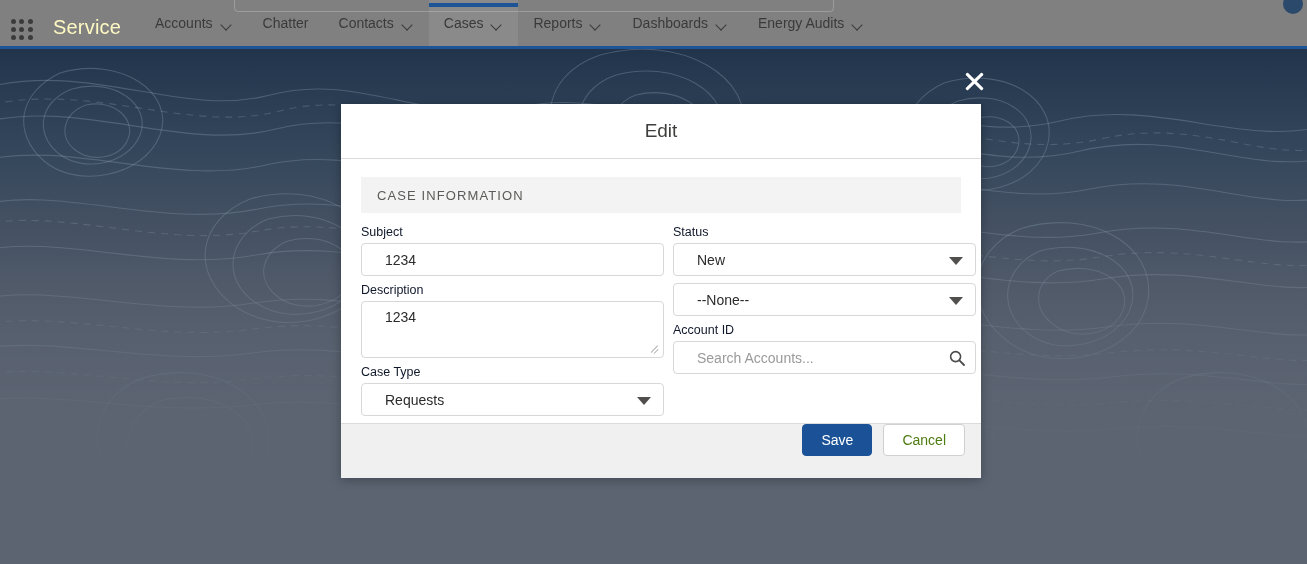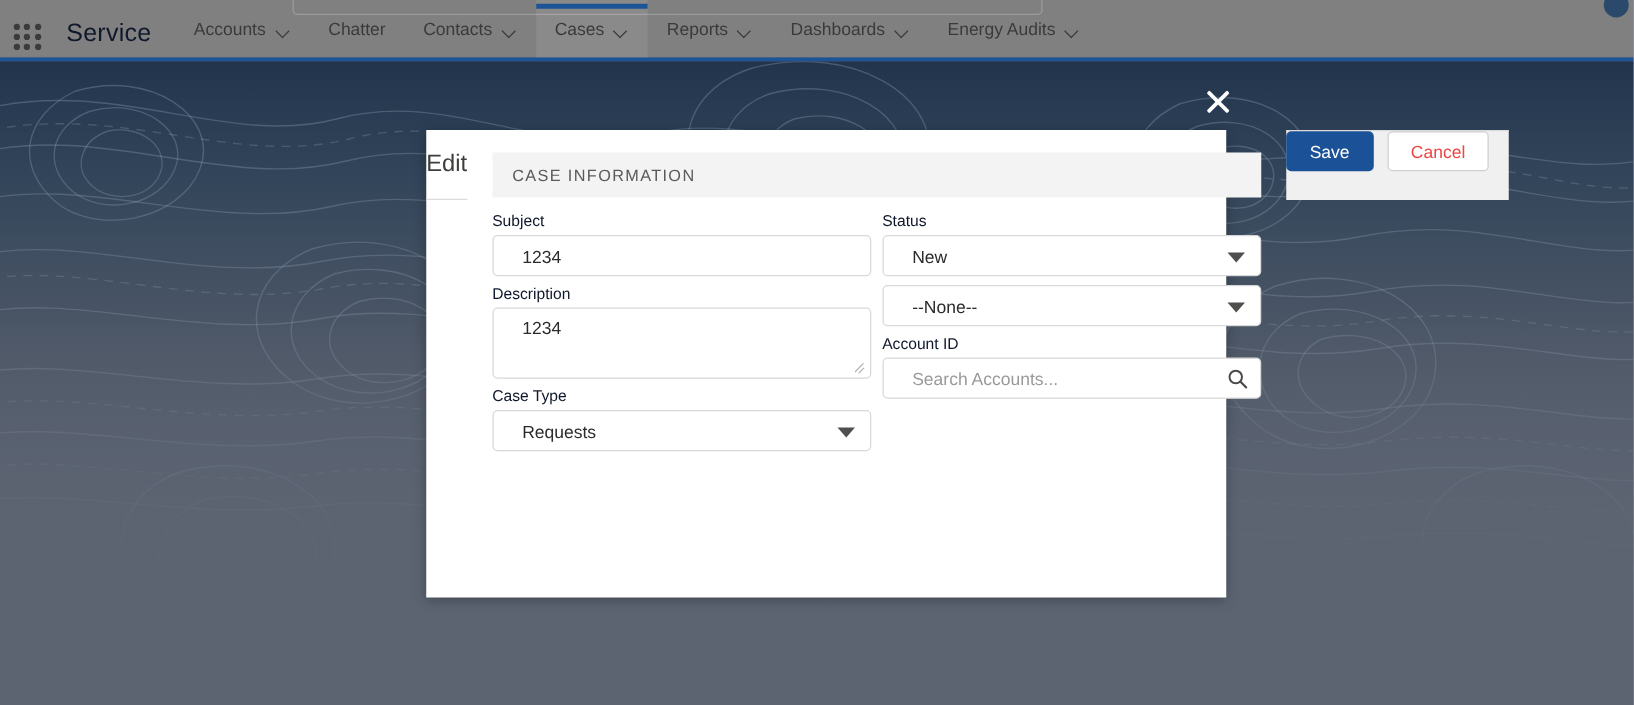--- a/index.html
+++ b/index.html
@@ -74,21 +74,21 @@
   }
   .applauncher i {
     display: block;
     width: 5px; height: 5px;
     border-radius: 50%;
     background: #3b3b3b;
   }
 
   .app-name {
     position: absolute; left: 53px; top: 16px;
-    font-size: 20px; color: #0f172a;
+    font-size: 20px; color: #fef9c3;
     letter-spacing: .2px;
     text-align: center;
   }
 
   .navitems {
     position: absolute; left: 140px; top: 0;
     height: 46px;
     display: flex; align-items: stretch;
   }
   .navitem {
@@ -141,21 +141,21 @@
   .close-x::before { transform: rotate(45deg); }
   .close-x::after  { transform: rotate(-45deg); }
 
   .modal {
     position: absolute;
     left: 341px; top: 104px;
     width: 640px; height: 374px;
     background: #ffffff;
     box-shadow: 0 2px 10px rgba(0,0,0,0.28);
     z-index: 35;
-    display: flex; flex-direction: row;
+    display: flex; flex-direction: column;
   }
   .modal-head {
     height: 56px;
     border-bottom: 1px solid #dddbda;
     display: flex; align-items: center; justify-content: center;
   }
   .modal-title {
     font-size: 19px; color: #3e3e3c;
   }
   .modal-body {
@@ -260,21 +260,21 @@
     padding: 0 18px;
   }
   .btn-primary {
     background: #1b5297;
     color: #ffffff;
     border: 1px solid #1b5297;
     min-width: 62px;
   }
   .btn-secondary {
     background: #ffffff;
-    color: #ef4444;
+    color: #4d7c0f;
     border: 1px solid #d0d0d0;
     min-width: 78px;
   }
 </style>
 </head>
 <body>
 
 <div id="page">
 
   <div class="bg-scene">

